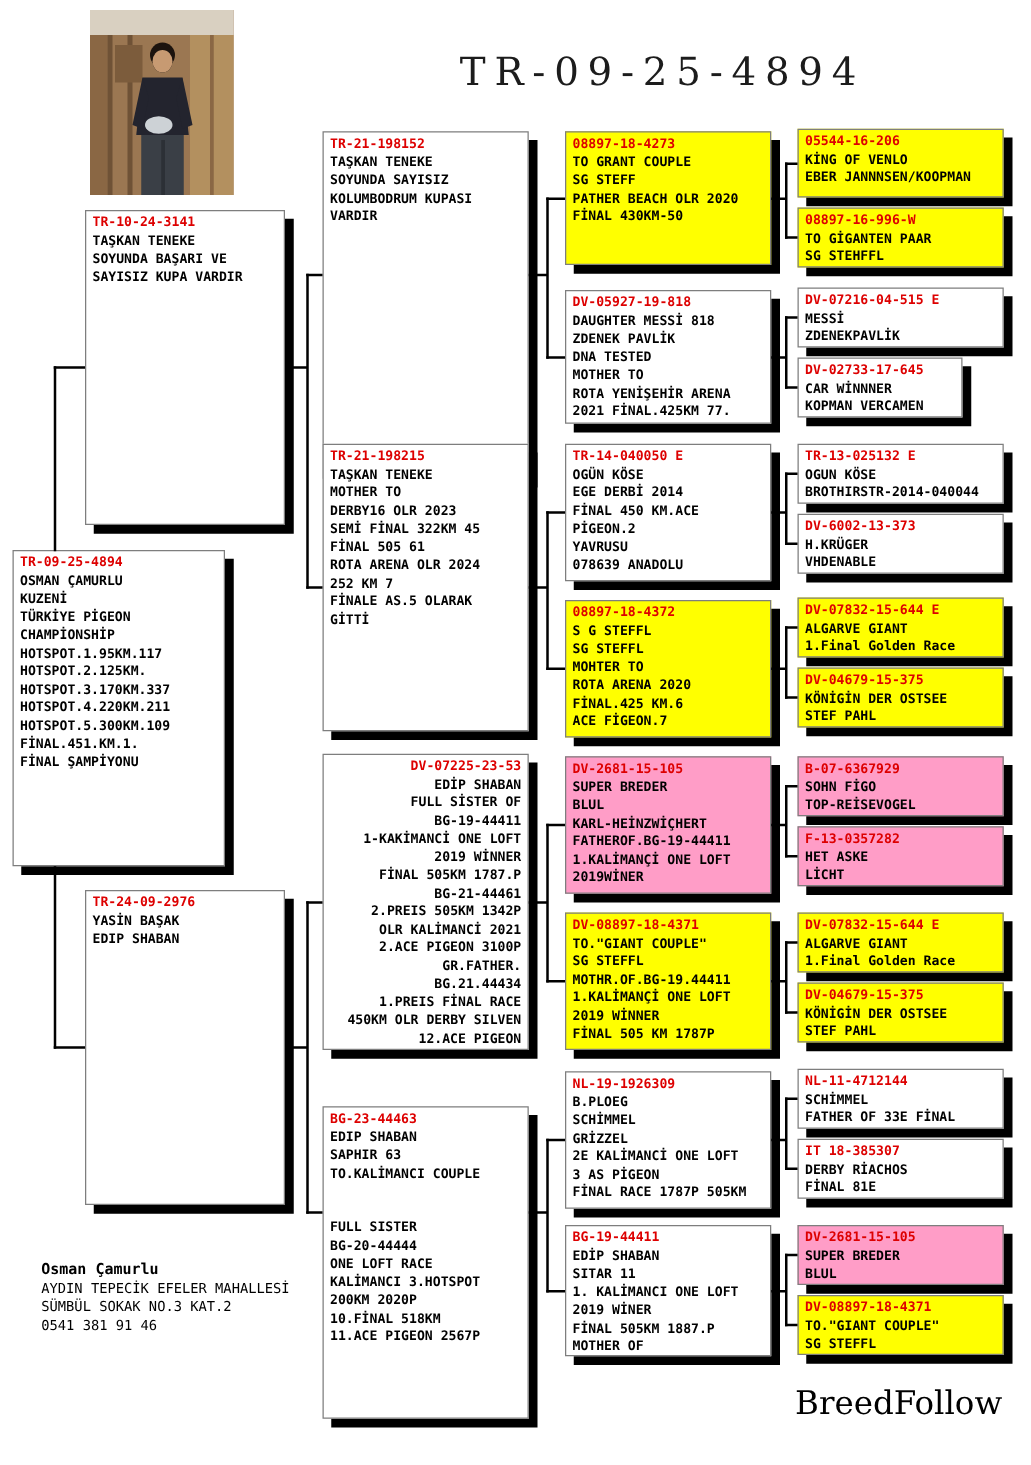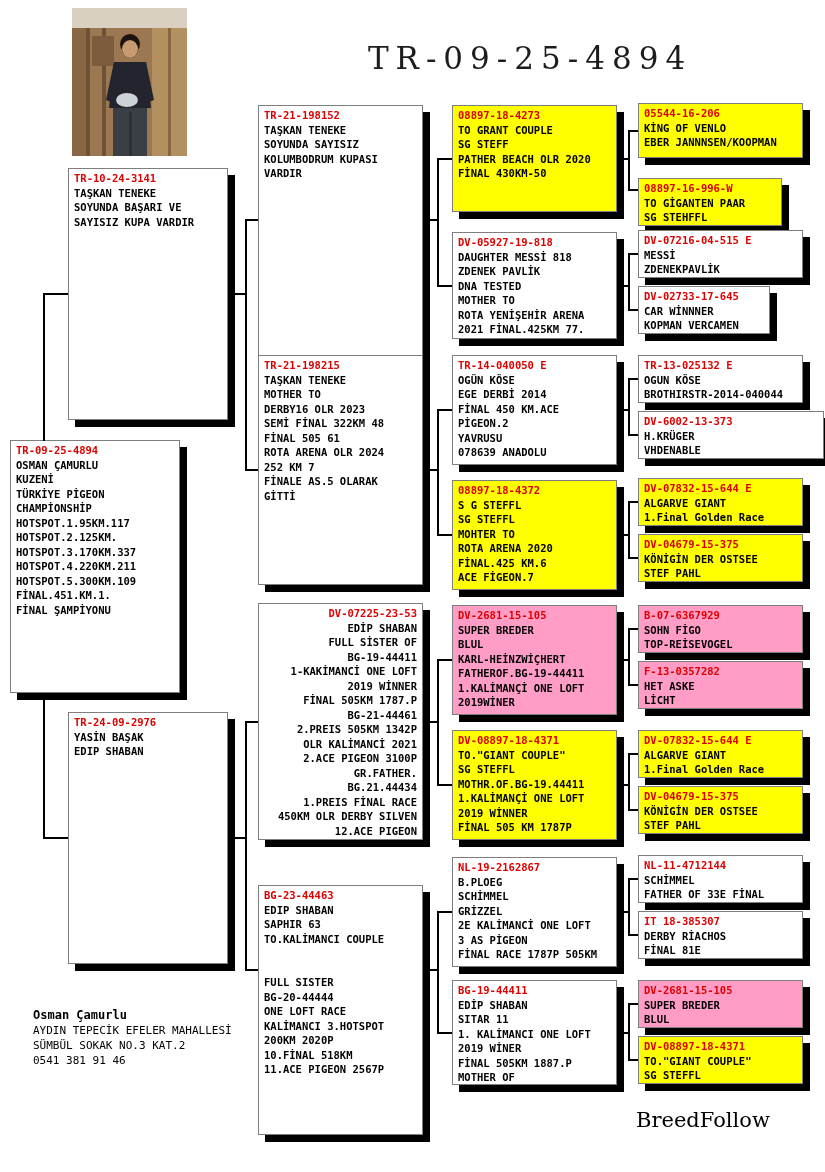--- a/index.html
+++ b/index.html
@@ -13,21 +13,21 @@
         font:bold 10.5px/14.5px "DejaVu Sans Mono",monospace;color:#000;}
   .bg-white{background:#fff;}
   .bg-yellow{background:var(--yellow,#ffff00);}
   .bg-pink{background:var(--pink,#ff9dc7);}
   .ring{color:var(--ring-red,#dd0000);white-space:nowrap;}
   .bline{white-space:nowrap;}
   .cline{position:absolute;background:#000;}
   .owner{position:absolute;left:33px;top:1008px;font:11px/15px "DejaVu Sans Mono",monospace;color:#000;}
   .owner .oname{font-weight:bold;font-size:12px;}
   .brand{position:absolute;left:636px;top:1108px;font-family:"DejaVu Serif",serif;
-         font-size:21px;color:#000;}
+         font-size:26px;color:#000;}
 </style>
 </head>
 <body>
 
 <div class="page">
 
   <svg class="photo" viewBox="0 0 115 148" width="115" height="148" aria-hidden="true">
     <rect width="115" height="148" fill="#9b7752"></rect>
     <rect width="115" height="20" fill="#d9d0c1"></rect>
     <rect x="0" y="20" width="14" height="128" fill="#8a6744"></rect>
@@ -82,21 +82,21 @@
         <div class="bline">TAŞKAN TENEKE</div>
         <div class="bline">SOYUNDA SAYISIZ</div>
         <div class="bline">KOLUMBODRUM KUPASI</div>
         <div class="bline">VARDIR</div>
       </div>
       <div class="pbox bg-white" style="left: 258px; top: 355px; width: 165px; height: 230px;">
         <div class="ring">TR-21-198215</div>
         <div class="bline">TAŞKAN TENEKE</div>
         <div class="bline">MOTHER TO</div>
         <div class="bline">DERBY16 OLR 2023</div>
-        <div class="bline">SEMİ FİNAL 322KM 48</div>
+        <div class="bline">SEMİ FİNAL 322KM 45</div>
         <div class="bline">FİNAL 505 61</div>
         <div class="bline">ROTA ARENA OLR 2024</div>
         <div class="bline">252 KM 7</div>
         <div class="bline">FİNALE AS.5 OLARAK</div>
         <div class="bline">GİTTİ</div>
       </div>
       <div class="pbox bg-white" style="left: 258px; top: 603px; width: 165px; height: 237px; text-align: right;">
         <div class="ring">DV-07225-23-53</div>
         <div class="bline">EDİP SHABAN</div>
         <div class="bline">FULL SİSTER OF</div>
@@ -175,21 +175,21 @@
       <div class="pbox bg-yellow" style="left: 452px; top: 730px; width: 165px; height: 110px;">
         <div class="ring">DV-08897-18-4371</div>
         <div class="bline">TO."GIANT COUPLE"</div>
         <div class="bline">SG STEFFL</div>
         <div class="bline">MOTHR.OF.BG-19.44411</div>
         <div class="bline">1.KALİMANÇİ ONE LOFT</div>
         <div class="bline">2019 WİNNER</div>
         <div class="bline">FİNAL 505 KM 1787P</div>
       </div>
       <div class="pbox bg-white" style="left: 452px; top: 857px; width: 165px; height: 110px;">
-        <div class="ring">NL-19-2162867</div>
+        <div class="ring">NL-19-1926309</div>
         <div class="bline">B.PLOEG</div>
         <div class="bline">SCHİMMEL</div>
         <div class="bline">GRİZZEL</div>
         <div class="bline">2E KALİMANCİ ONE LOFT</div>
         <div class="bline">3 AS PİGEON</div>
         <div class="bline">FİNAL RACE 1787P 505KM</div>
       </div>
       <div class="pbox bg-white" style="left: 452px; top: 980px; width: 165px; height: 105px;">
         <div class="ring">BG-19-44411</div>
         <div class="bline">EDİP SHABAN</div>
@@ -197,41 +197,41 @@
         <div class="bline">1. KALİMANCI ONE LOFT</div>
         <div class="bline">2019 WİNER</div>
         <div class="bline">FİNAL 505KM 1887.P</div>
         <div class="bline">MOTHER OF</div>
       </div>
       <div class="pbox bg-yellow" style="left: 638px; top: 103px; width: 165px; height: 55px;">
         <div class="ring">05544-16-206</div>
         <div class="bline">KİNG OF VENLO</div>
         <div class="bline">EBER JANNNSEN/KOOPMAN</div>
       </div>
-      <div class="pbox bg-yellow" style="left: 638px; top: 166px; width: 144px; height: 48px; margin-top: 12px;">
+      <div class="pbox bg-yellow" style="left: 638px; top: 166px; width: 165px; height: 48px;">
         <div class="ring">08897-16-996-W</div>
         <div class="bline">TO GİGANTEN PAAR</div>
         <div class="bline">SG STEHFFL</div>
       </div>
       <div class="pbox bg-white" style="left: 638px; top: 230px; width: 165px; height: 48px;">
         <div class="ring">DV-07216-04-515 E</div>
         <div class="bline">MESSİ</div>
         <div class="bline">ZDENEKPAVLİK</div>
       </div>
       <div class="pbox bg-white" style="left: 638px; top: 286px; width: 132px; height: 48px;">
         <div class="ring">DV-02733-17-645</div>
         <div class="bline">CAR WİNNNER</div>
         <div class="bline">KOPMAN VERCAMEN</div>
       </div>
       <div class="pbox bg-white" style="left: 638px; top: 355px; width: 165px; height: 48px;">
         <div class="ring">TR-13-025132 E</div>
         <div class="bline">OGUN KÖSE</div>
         <div class="bline">BROTHIRSTR-2014-040044</div>
       </div>
-      <div class="pbox bg-white" style="left: 638px; top: 411px; width: 186px; height: 48px;">
+      <div class="pbox bg-white" style="left: 638px; top: 411px; width: 165px; height: 48px;">
         <div class="ring">DV-6002-13-373</div>
         <div class="bline">H.KRÜGER</div>
         <div class="bline">VHDENABLE</div>
       </div>
       <div class="pbox bg-yellow" style="left: 638px; top: 478px; width: 165px; height: 48px;">
         <div class="ring">DV-07832-15-644 E</div>
         <div class="bline">ALGARVE GIANT</div>
         <div class="bline">1.Final Golden Race</div>
       </div>
       <div class="pbox bg-yellow" style="left: 638px; top: 534px; width: 165px; height: 48px;">

